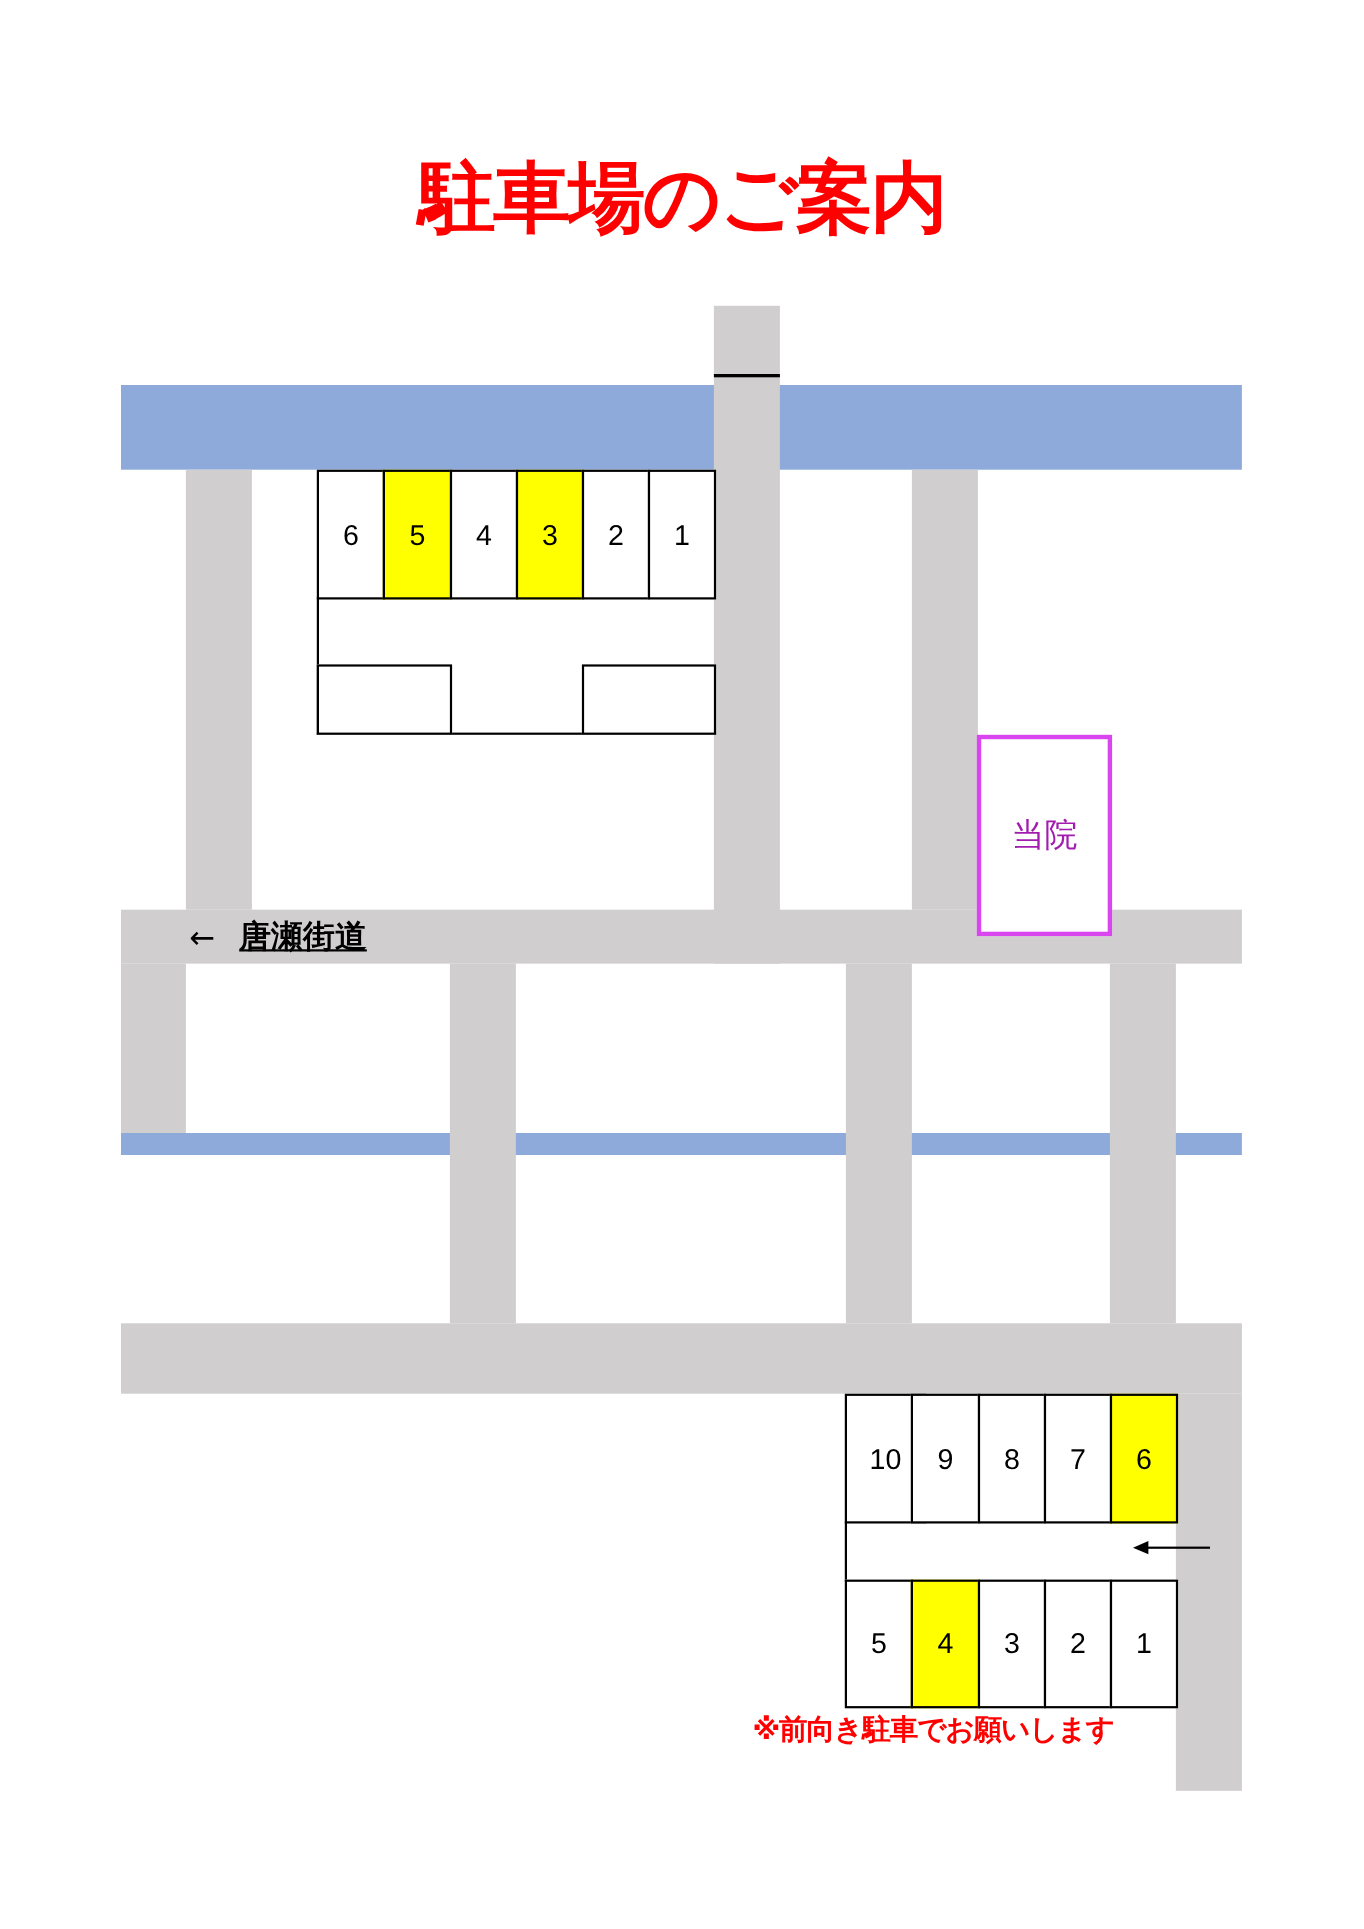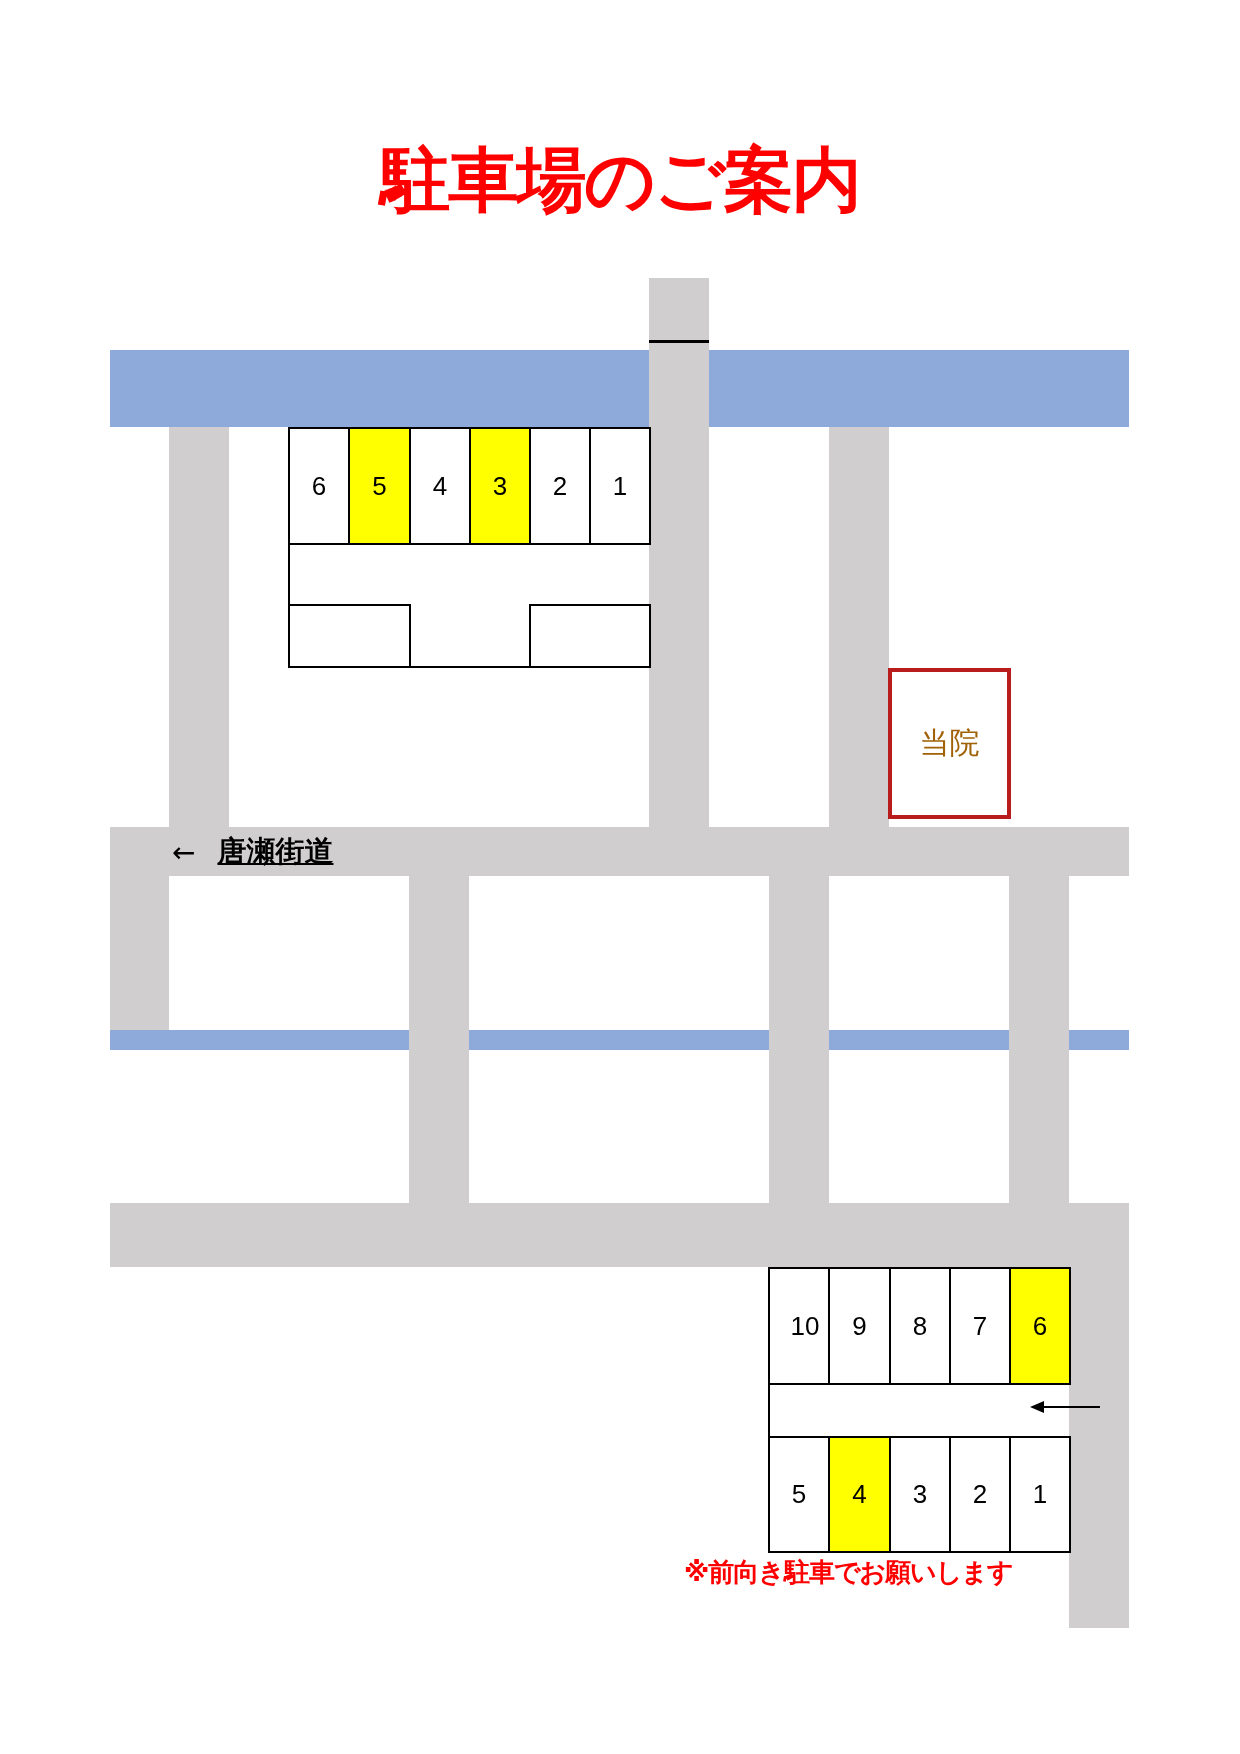--- a/index.html
+++ b/index.html
@@ -10,24 +10,24 @@
   .river { position:absolute; background:#8EAADB; }
   .title { position:absolute; left:360px; top:138px; width:520px; height:84px;
            color:#FF0000; font-weight:bold; font-size:70px; line-height:84px;
            text-align:center; letter-spacing:-2px; white-space:nowrap;
            font-family:"DejaVu Sans", sans-serif; }
   .stall { position:absolute; box-sizing:border-box; border:2px solid #000;
            background:#ffffff; display:flex; align-items:center; justify-content:center;
            font-family:"Liberation Sans", sans-serif; font-size:26px; color:#000; }
   .stall.hl { background:#FFFF00; }
   .box { position:absolute; box-sizing:border-box; border:2px solid #000; background:#fff; }
-  .clinic { position:absolute; left:888px; top:668px; width:123px; height:151px;
-            box-sizing:border-box; border:4px solid #b91c1c; background:#fff;
+  .clinic { position:absolute; left:888px; top:668px; width:123px; height:183px;
+            box-sizing:border-box; border:4px solid #d946ef; background:#fff;
             display:flex; align-items:center; justify-content:center;
-            font-size:30px; color:#a16207; font-family:"DejaVu Sans", sans-serif; }
+            font-size:30px; color:#a21caf; font-family:"DejaVu Sans", sans-serif; }
   .road-label { position:absolute; left:172px; top:832px; height:40px; display:flex;
                 align-items:center; color:#000; white-space:nowrap; }
   .road-label .arrow { font-size:28px; margin-right:22px; }
   .road-label .name { font-size:29px; font-weight:bold;text-decoration:underline; }
   .note { position:absolute; left:684px; top:1555px; color:#FF0000; font-weight:bold;
           font-size:26px; white-space:nowrap; font-family:"DejaVu Sans", sans-serif; letter-spacing:-1px; }
   .arrow-line { position:absolute; height:2px; background:#000; }
   .arrow-head { position:absolute; width:0; height:0; border-top:6px solid transparent;
                 border-bottom:6px solid transparent; border-right:14px solid #000; }
 </style>

